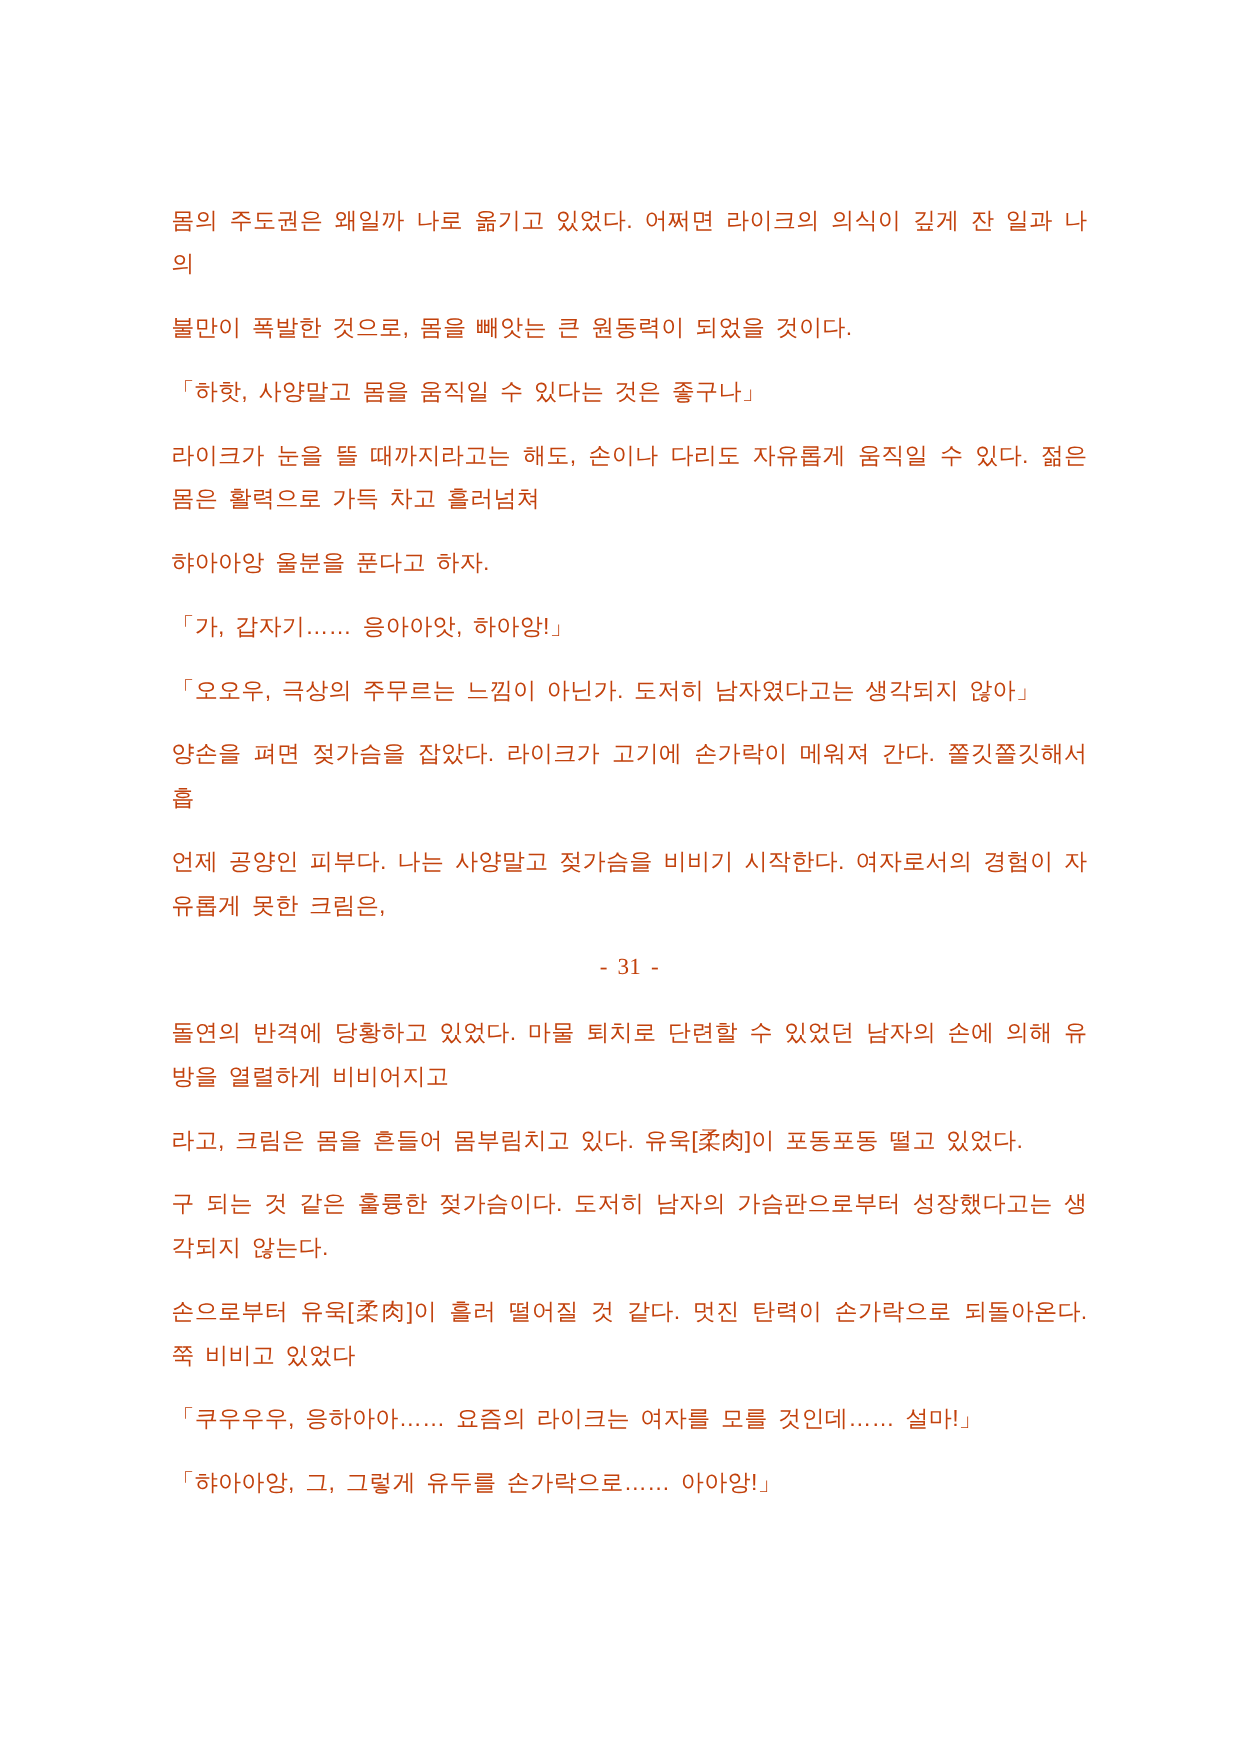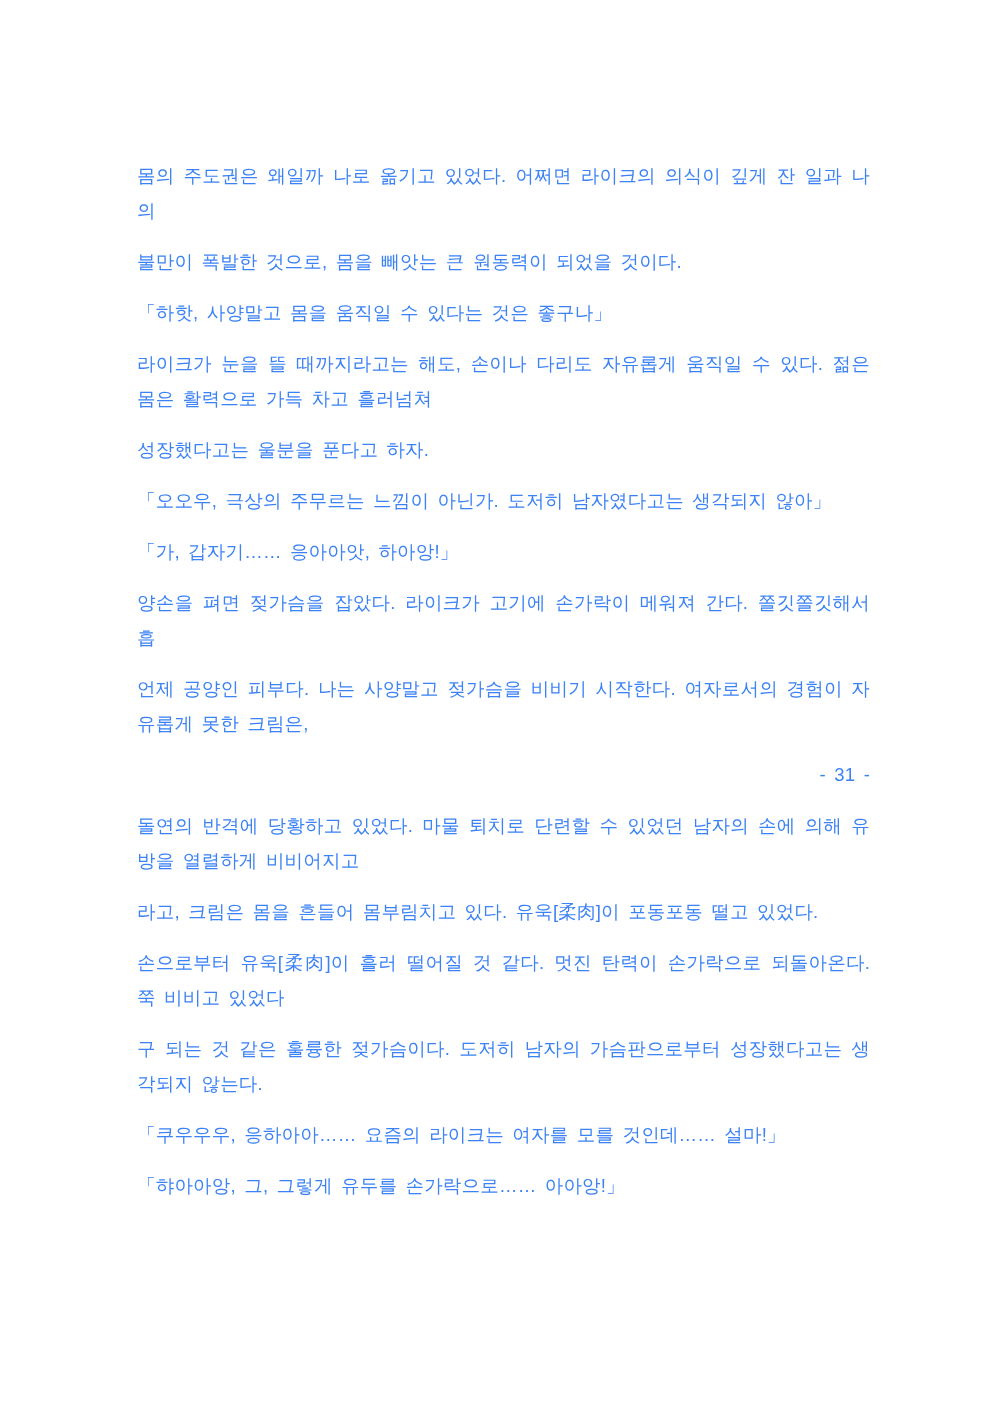--- a/index.html
+++ b/index.html
@@ -9,48 +9,49 @@
   }
   .page {
     position: relative;
     width: 992px;
     height: 1403px;
     box-sizing: border-box;
     background: #ffffff;
     padding: 158px 122px 0 137px;
     overflow: hidden;
     font-family: "Liberation Sans", "DejaVu Sans", sans-serif;
-    color: #3b82f6;
+    color: #c2410c;
   }
   .para {
     margin: 0 0 16px 0;
     font-size: 18.5px;
     line-height: 35px;
     text-align: justify;
     word-break: break-all;
     word-spacing: 3px;
     letter-spacing: 0.2px;
   }
   .page-number {
-    text-align: right;
+    text-align: center;
+    font-family: Liberation Serif, serif;
   }
 </style>
 </head>
 <body>
 
 <div class="page">
   <p class="para">몸의 주도권은 왜일까 나로 옮기고 있었다. 어쩌면 라이크의 의식이 깊게 잔 일과 나의</p>
   <p class="para">불만이 폭발한 것으로, 몸을 빼앗는 큰 원동력이 되었을 것이다.</p>
   <p class="para">「하핫, 사양말고 몸을 움직일 수 있다는 것은 좋구나」</p>
   <p class="para">라이크가 눈을 뜰 때까지라고는 해도, 손이나 다리도 자유롭게 움직일 수 있다. 젊은 몸은 활력으로 가득 차고 흘러넘쳐</p>
-  <p class="para">성장했다고는 울분을 푼다고 하자.</p>
+  <p class="para">햐아아앙 울분을 푼다고 하자.</p>
+  <p class="para">「가, 갑자기…… 응아아앗, 하아앙!」</p>
   <p class="para">「오오우, 극상의 주무르는 느낌이 아닌가. 도저히 남자였다고는 생각되지 않아」</p>
-  <p class="para">「가, 갑자기…… 응아아앗, 하아앙!」</p>
   <p class="para">양손을 펴면 젖가슴을 잡았다. 라이크가 고기에 손가락이 메워져 간다. 쫄깃쫄깃해서 흡</p>
   <p class="para">언제 공양인 피부다. 나는 사양말고 젖가슴을 비비기 시작한다. 여자로서의 경험이 자유롭게 못한 크림은,</p>
   <p class="para page-number">- 31 -</p>
   <p class="para">돌연의 반격에 당황하고 있었다. 마물 퇴치로 단련할 수 있었던 남자의 손에 의해 유방을 열렬하게 비비어지고</p>
   <p class="para">라고, 크림은 몸을 흔들어 몸부림치고 있다. 유욱[柔肉]이 포동포동 떨고 있었다.</p>
+  <p class="para">구 되는 것 같은 훌륭한 젖가슴이다. 도저히 남자의 가슴판으로부터 성장했다고는 생각되지 않는다.</p>
   <p class="para">손으로부터 유욱[柔肉]이 흘러 떨어질 것 같다. 멋진 탄력이 손가락으로 되돌아온다. 쭉 비비고 있었다</p>
-  <p class="para">구 되는 것 같은 훌륭한 젖가슴이다. 도저히 남자의 가슴판으로부터 성장했다고는 생각되지 않는다.</p>
   <p class="para">「쿠우우우, 응하아아…… 요즘의 라이크는 여자를 모를 것인데…… 설마!」</p>
   <p class="para">「햐아아앙, 그, 그렇게 유두를 손가락으로…… 아아앙!」</p>
 </div>
 
 </body></html>

